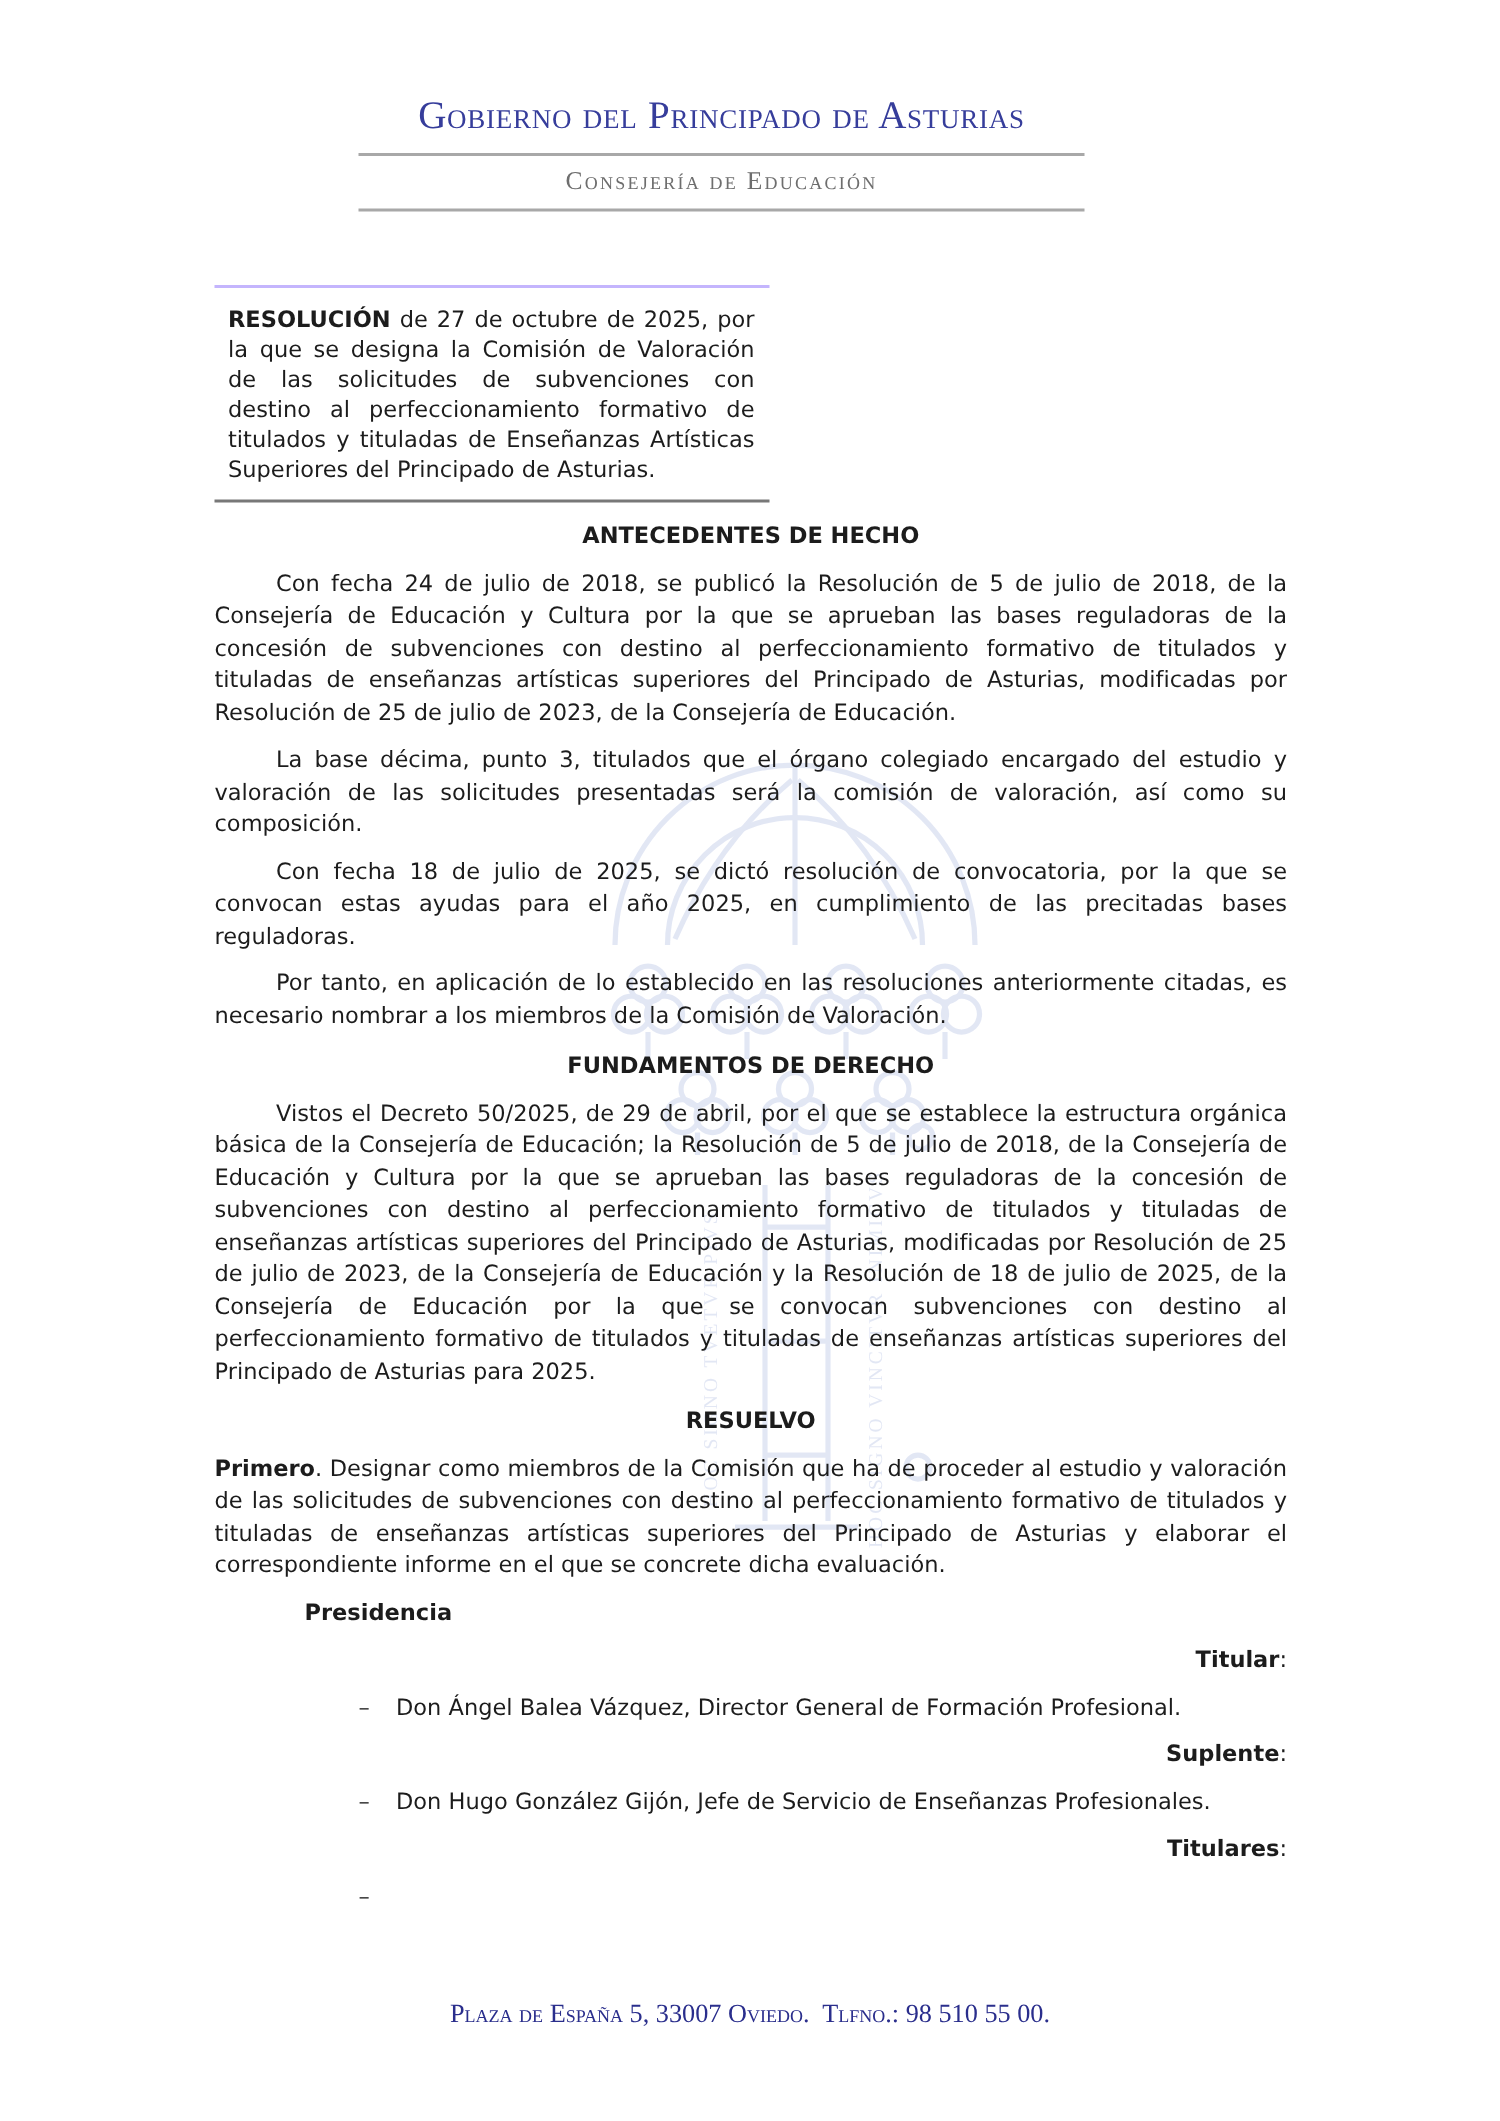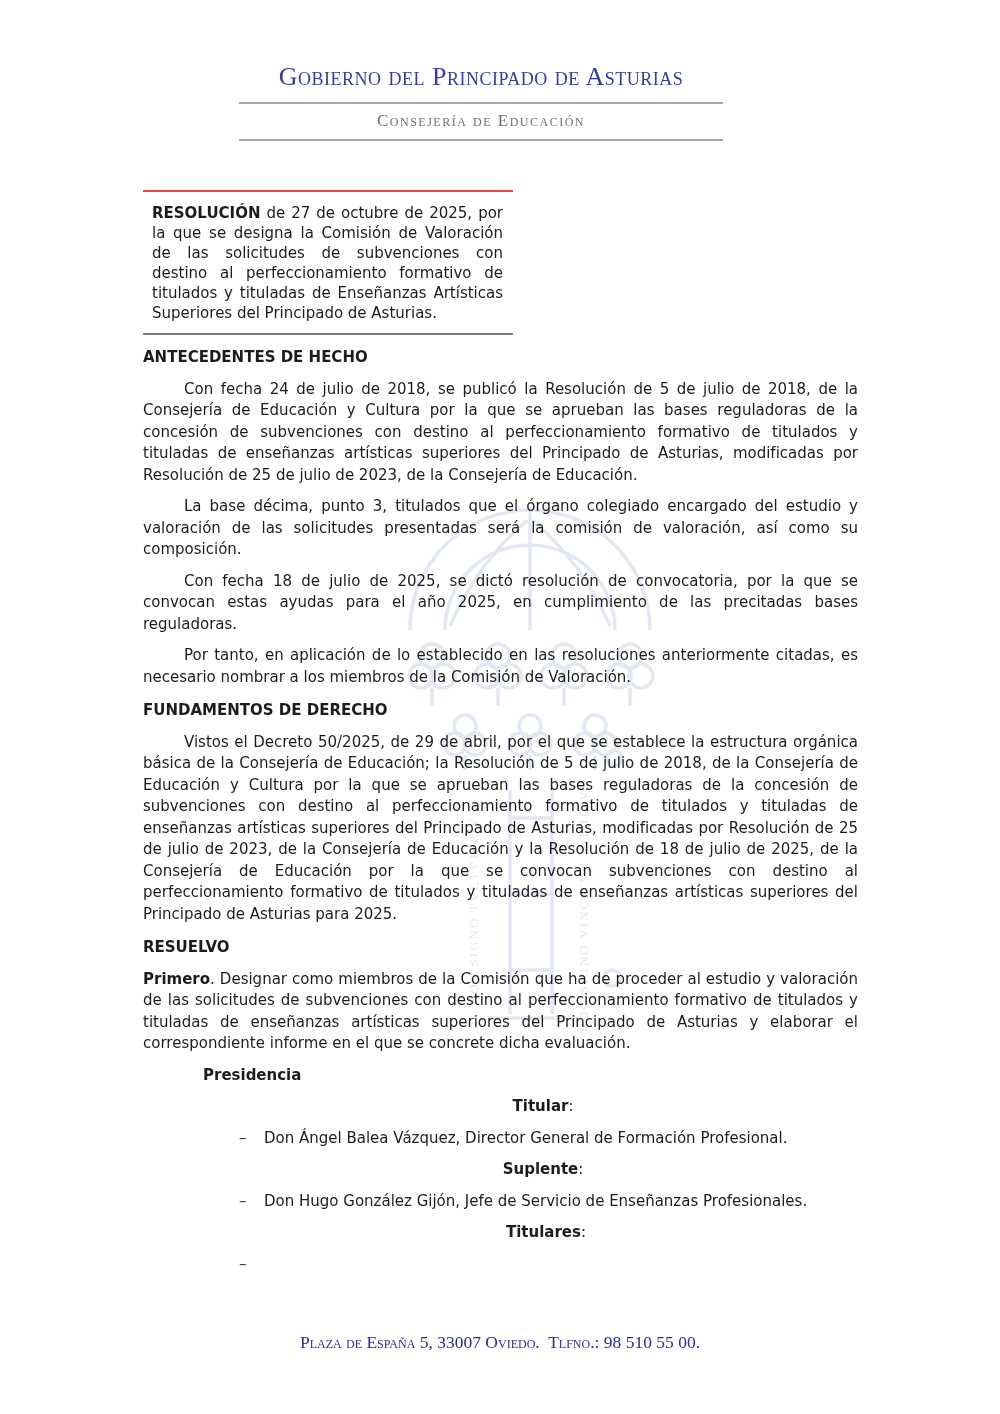--- a/index.html
+++ b/index.html
@@ -50,39 +50,40 @@
   
   .content {
     position:absolute; left:143px; top:190px; width:715px;
     font-size:15px; line-height:21.5px;
     text-align:justify;
     z-index:1;
   }
   .summary-box {
     box-sizing:border-box;
     width:370px;
-    border-top:2px solid #ef4444;
+    border-top:2px solid #c4b5fd;
     border-bottom:2px solid #787878;
     padding:11px 10px 10px 9px;
     line-height:20px;
     text-align:justify;
   }
   .b { font-weight:bold; }
   h2.section-heading {
     font-size:15px; line-height:21.5px;
+    text-align:center;
     margin:12px 0 10px 0;
   }
   p.para { margin:0 0 10px 0; }
   p.indented { text-indent:41px; }
 
   .group-heading { font-weight:bold; margin:0 0 10px 0; text-align:left; }
   .gh-presidencia { margin-left:60px; }
   .gh-vocales     { margin-left:45px; }
 
-  .sub-label { margin:0 0 10px 0; text-align:center; }
+  .sub-label { margin:0 0 10px 0; text-align:right; }
   .sl-titular   { margin-left:85px; }
   .sl-suplente  { margin-left:85px; }
   .sl-titulares { margin-left:91px; }
 
   .li {
     position:relative;
     padding-left:121px;
     margin:0 0 10px 0;
     text-align:justify;
   }

